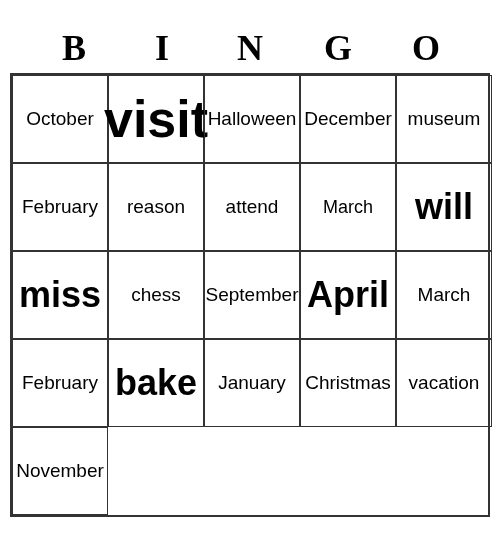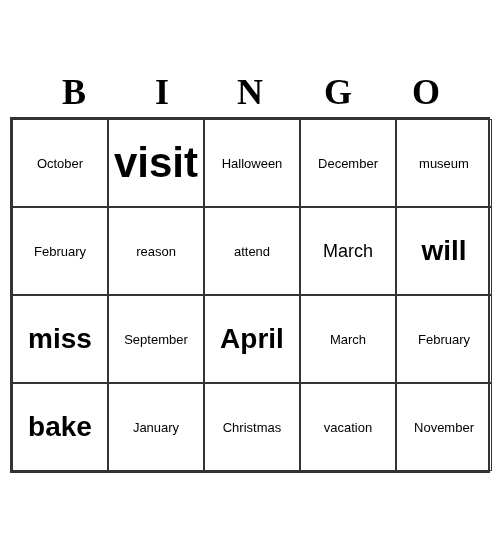--- a/index.html
+++ b/index.html
@@ -35,31 +35,31 @@
       border: 1px solid #333;
       width: 96px;
       height: 88px;
       display: flex;
       align-items: center;
       justify-content: center;
       text-align: center;
       padding: 4px;
     }
     .size-small {
-      font-size: 13px;
+      font-size: 19px;
     }
     .size-medium {
       font-size: 18px;
     }
     .size-large {
-      font-size: 28px;
+      font-size: 36px;
       font-weight: bold;
     }
     .size-xlarge {
-      font-size: 42px;
+      font-size: 52px;
       font-weight: bold;
     }
   </style>
 </head>
 <body>
 
 <div style="display:flex; flex-direction:column; align-items:center;">
   <div class="bingo-header">
   <div class="bingo-header-cell">B</div>
       <div class="bingo-header-cell">I</div>
@@ -72,20 +72,21 @@
       <div class="bingo-cell size-xlarge">visit</div>
       <div class="bingo-cell size-small">Halloween</div>
       <div class="bingo-cell size-small">December</div>
       <div class="bingo-cell size-small">museum</div>
       <div class="bingo-cell size-small">February</div>
       <div class="bingo-cell size-small">reason</div>
       <div class="bingo-cell size-small">attend</div>
       <div class="bingo-cell size-medium">March</div>
       <div class="bingo-cell size-large">will</div>
       <div class="bingo-cell size-large">miss</div>
+      <div class="bingo-cell size-small">chess</div>
       <div class="bingo-cell size-small">September</div>
       <div class="bingo-cell size-large">April</div>
       <div class="bingo-cell size-small">March</div>
       <div class="bingo-cell size-small">February</div>
       <div class="bingo-cell size-large">bake</div>
       <div class="bingo-cell size-small">January</div>
       <div class="bingo-cell size-small">Christmas</div>
       <div class="bingo-cell size-small">vacation</div>
       <div class="bingo-cell size-small">November</div>
     </div>

